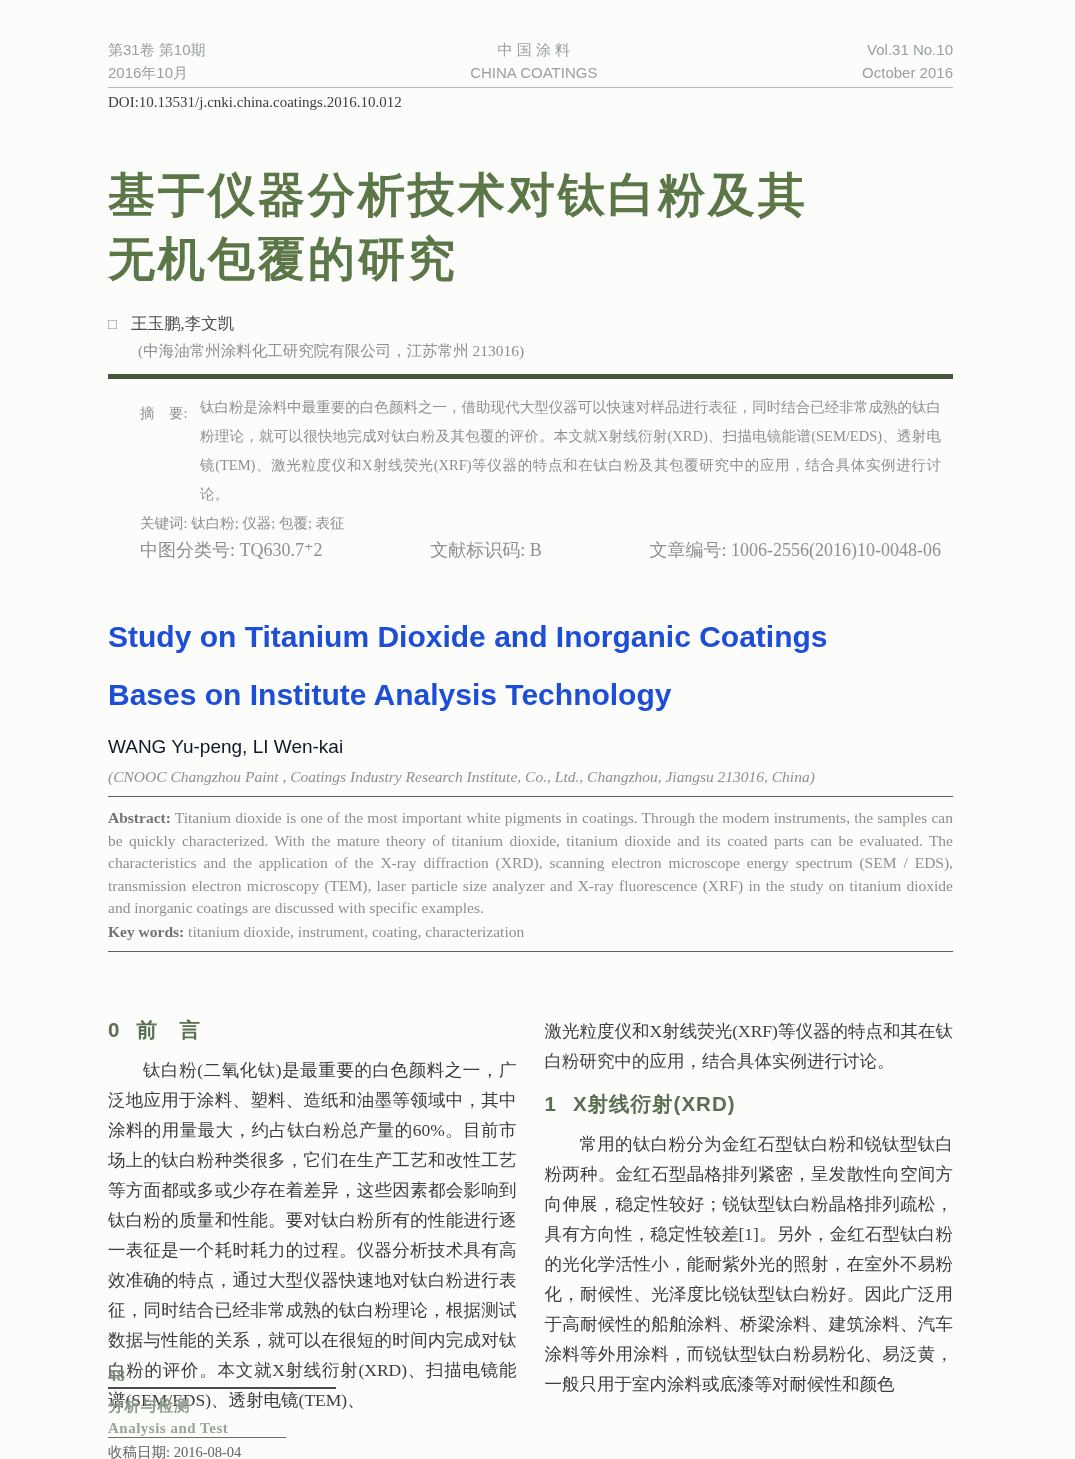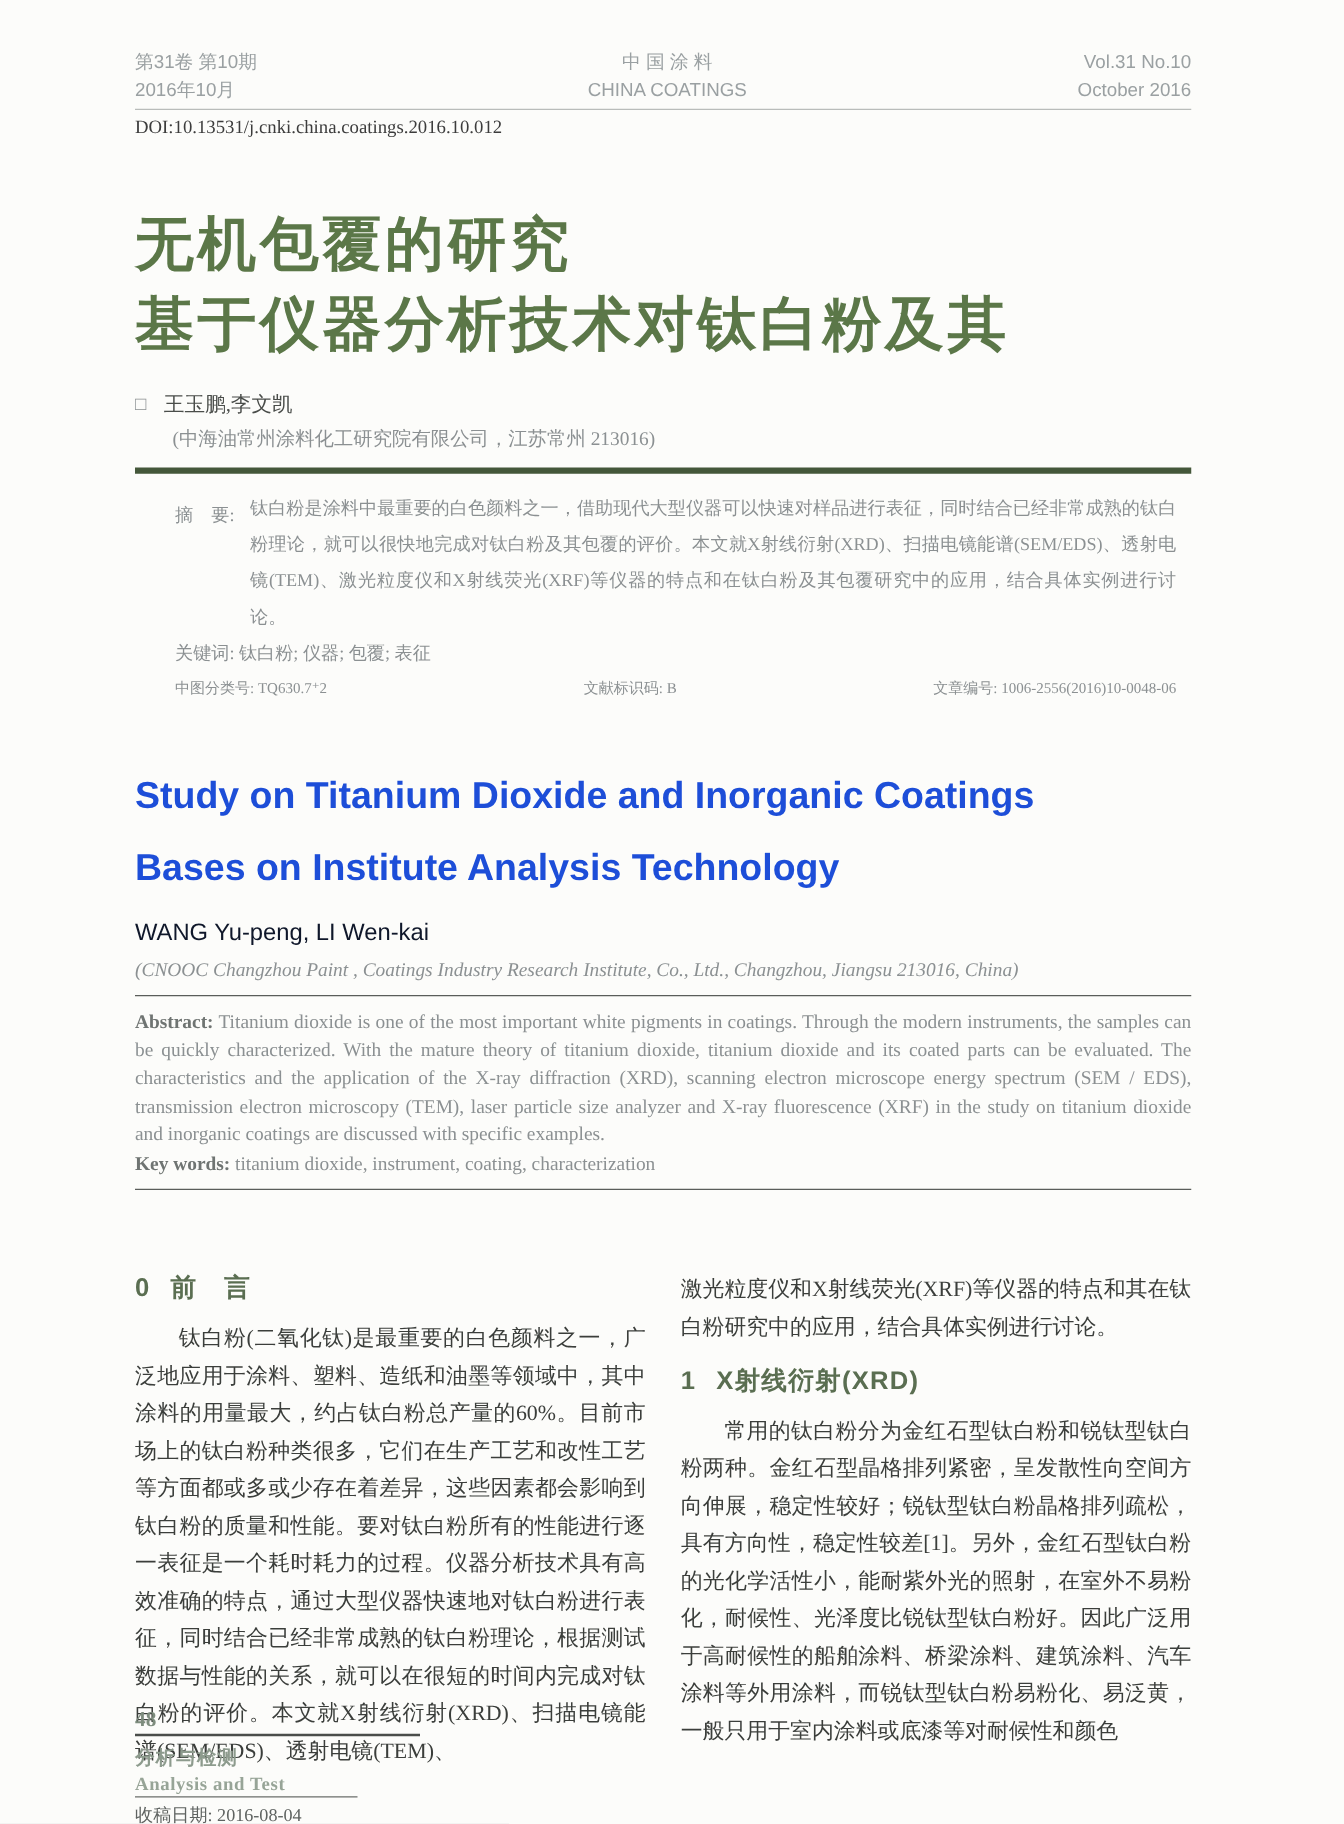--- a/index.html
+++ b/index.html
@@ -50,21 +50,21 @@
   .abstract-cn {
     margin: 14px 12px 0 32px;
     position: relative; padding-left: 60px;
     font-size: 14.5px; line-height: 29px;
     color: #8b9092; text-align: justify;
   }
   .abstract-cn .hang-label { position: absolute; left: 0; top: 6px; }
   .keywords-cn { margin: 1px 0 0 32px; font-size: 14.5px; line-height: 26px; color: #8b9092; }
   .classification {
     margin: 1px 12px 0 32px; display: flex; justify-content: space-between;
-    font-size: 12px; line-height: 26px; color: #8b9092;
+    font-size: 18px; line-height: 26px; color: #8b9092;
   }
 
   
   .title-en {
     margin-top: 45px;
     font-family: "Liberation Sans", "DejaVu Sans", sans-serif;
     font-weight: 800;
     font-size: 30px; line-height: 58px;
     color: #1d4ed8;
   }
@@ -141,22 +141,22 @@
         <div class="mast-right">
           <div>Vol.31  No.10</div>
           <div>October  2016</div>
         </div>
       </div>
       <div class="mast-rule"></div>
       <div class="doi">DOI:10.13531/j.cnki.china.coatings.2016.10.012</div>
     </header>
 
     <h1 class="title-cn">
+      <div>基于仪器分析技术对钛白粉及其</div>
       <div>无机包覆的研究</div>
-      <div>基于仪器分析技术对钛白粉及其</div>
     </h1>
 
     <div class="authors-cn">
       <span class="author-box">□</span>
       <span>王玉鹏,李文凯</span>
     </div>
     <div class="affil-cn">(中海油常州涂料化工研究院有限公司，江苏常州    213016)</div>
 
     <div class="thick-rule"></div>
 

